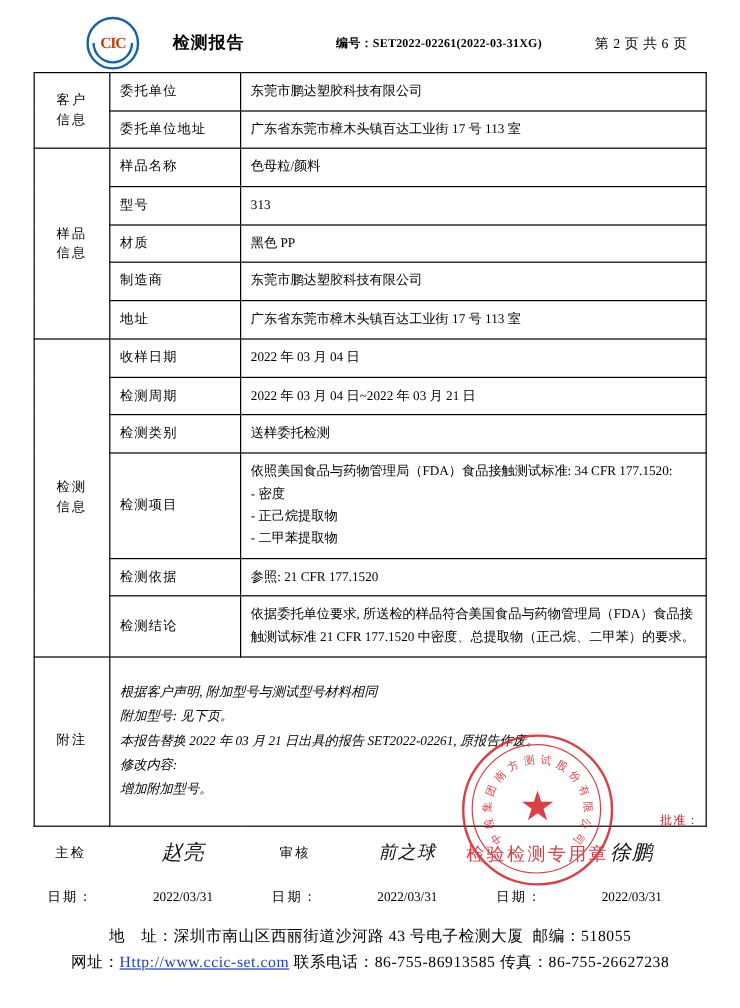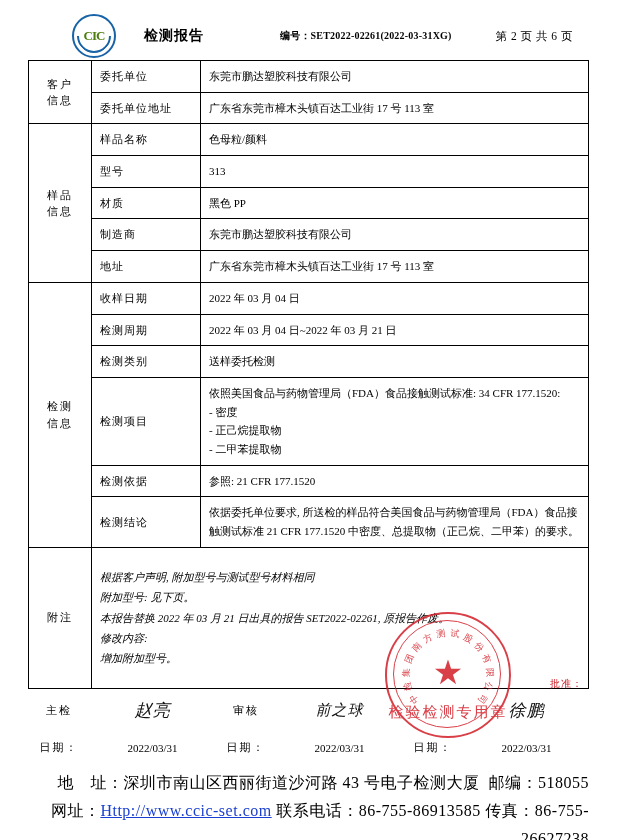--- a/index.html
+++ b/index.html
@@ -41,21 +41,21 @@
     align-items: center;
     justify-content: center;
     margin-left: 44px;
     flex: none;
     position: relative;
   }
   .logo-inner {
     font-family: "Liberation Serif", serif;
     font-size: 13px;
     font-weight: bold;
-    color: #4d7c0f;
+    color: #c2410c;
     letter-spacing: -1px;
   }
   .logo-arc {
     position: absolute;
     width: 30px;
     height: 30px;
     border: 2px solid #1763a6;
     border-radius: 50%;
     border-right-color: transparent;
     border-top-color: transparent;
@@ -228,23 +228,22 @@
     text-align: center;
     line-height: 1.75;
   }
   .footer .f-company {
     font-size: 12px;
     font-weight: bold;
     letter-spacing: 1px;
     margin-bottom: 2px;
   }
   .footer .f-line {
-    font-size: 16px;
+    font-size: 13px;
     letter-spacing: 0.5px;
-    text-align: right;
   }
   .footer a, .footer .link {
     color: #1a3fd0;
     text-decoration: underline;
   }
   .outer-box {
     position: relative;
   }
 </style>
 </head>

